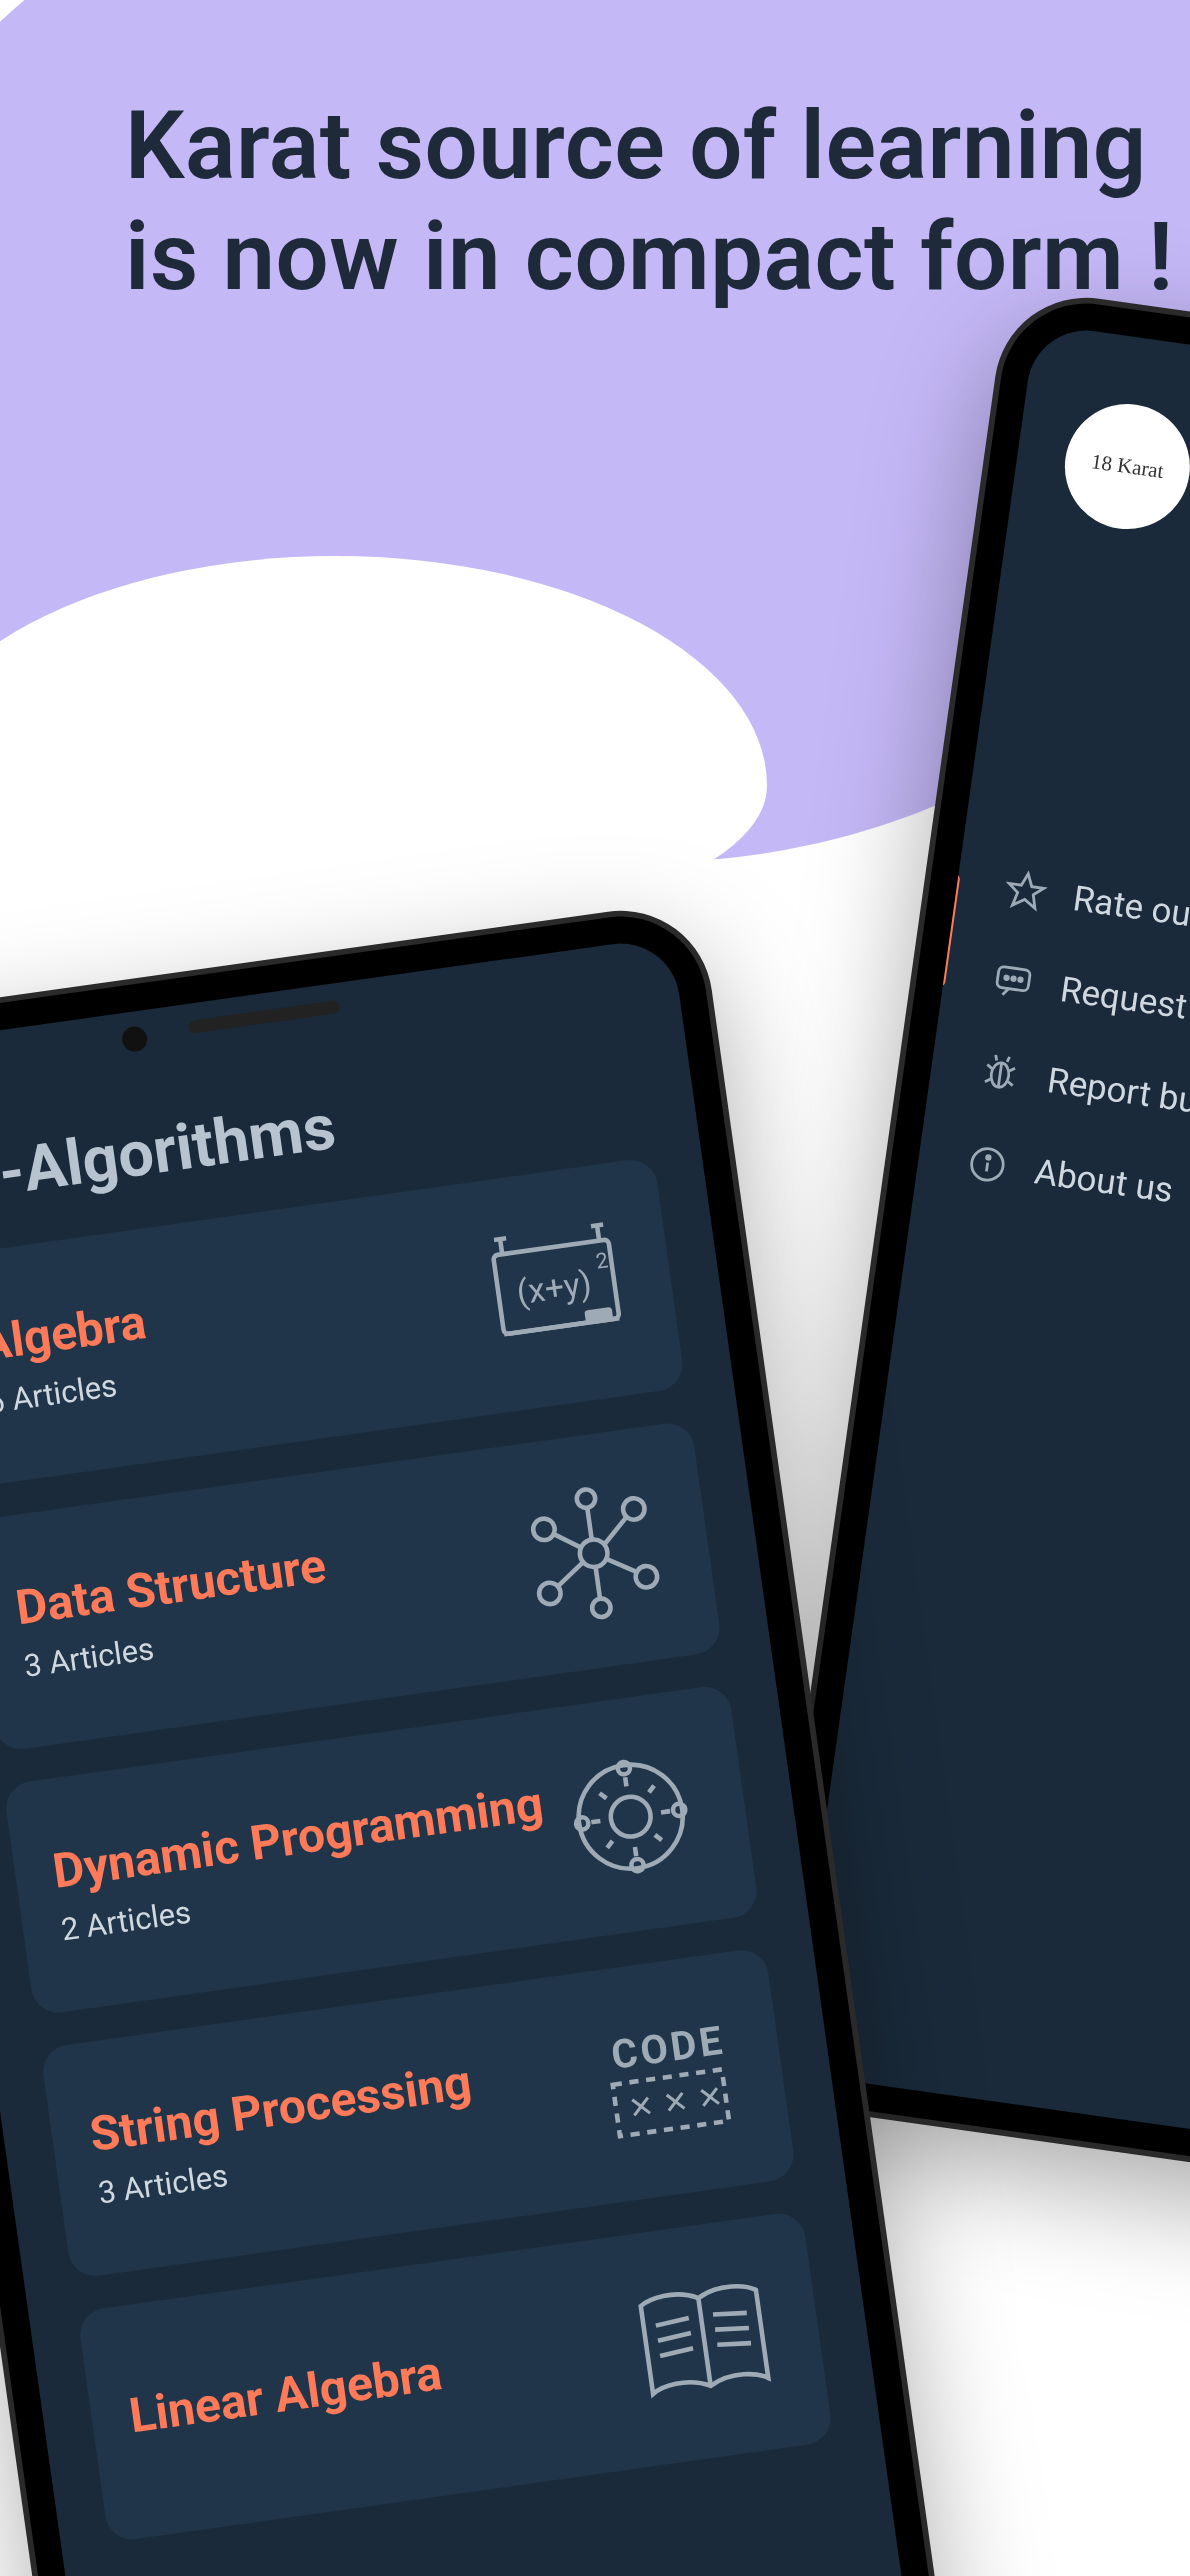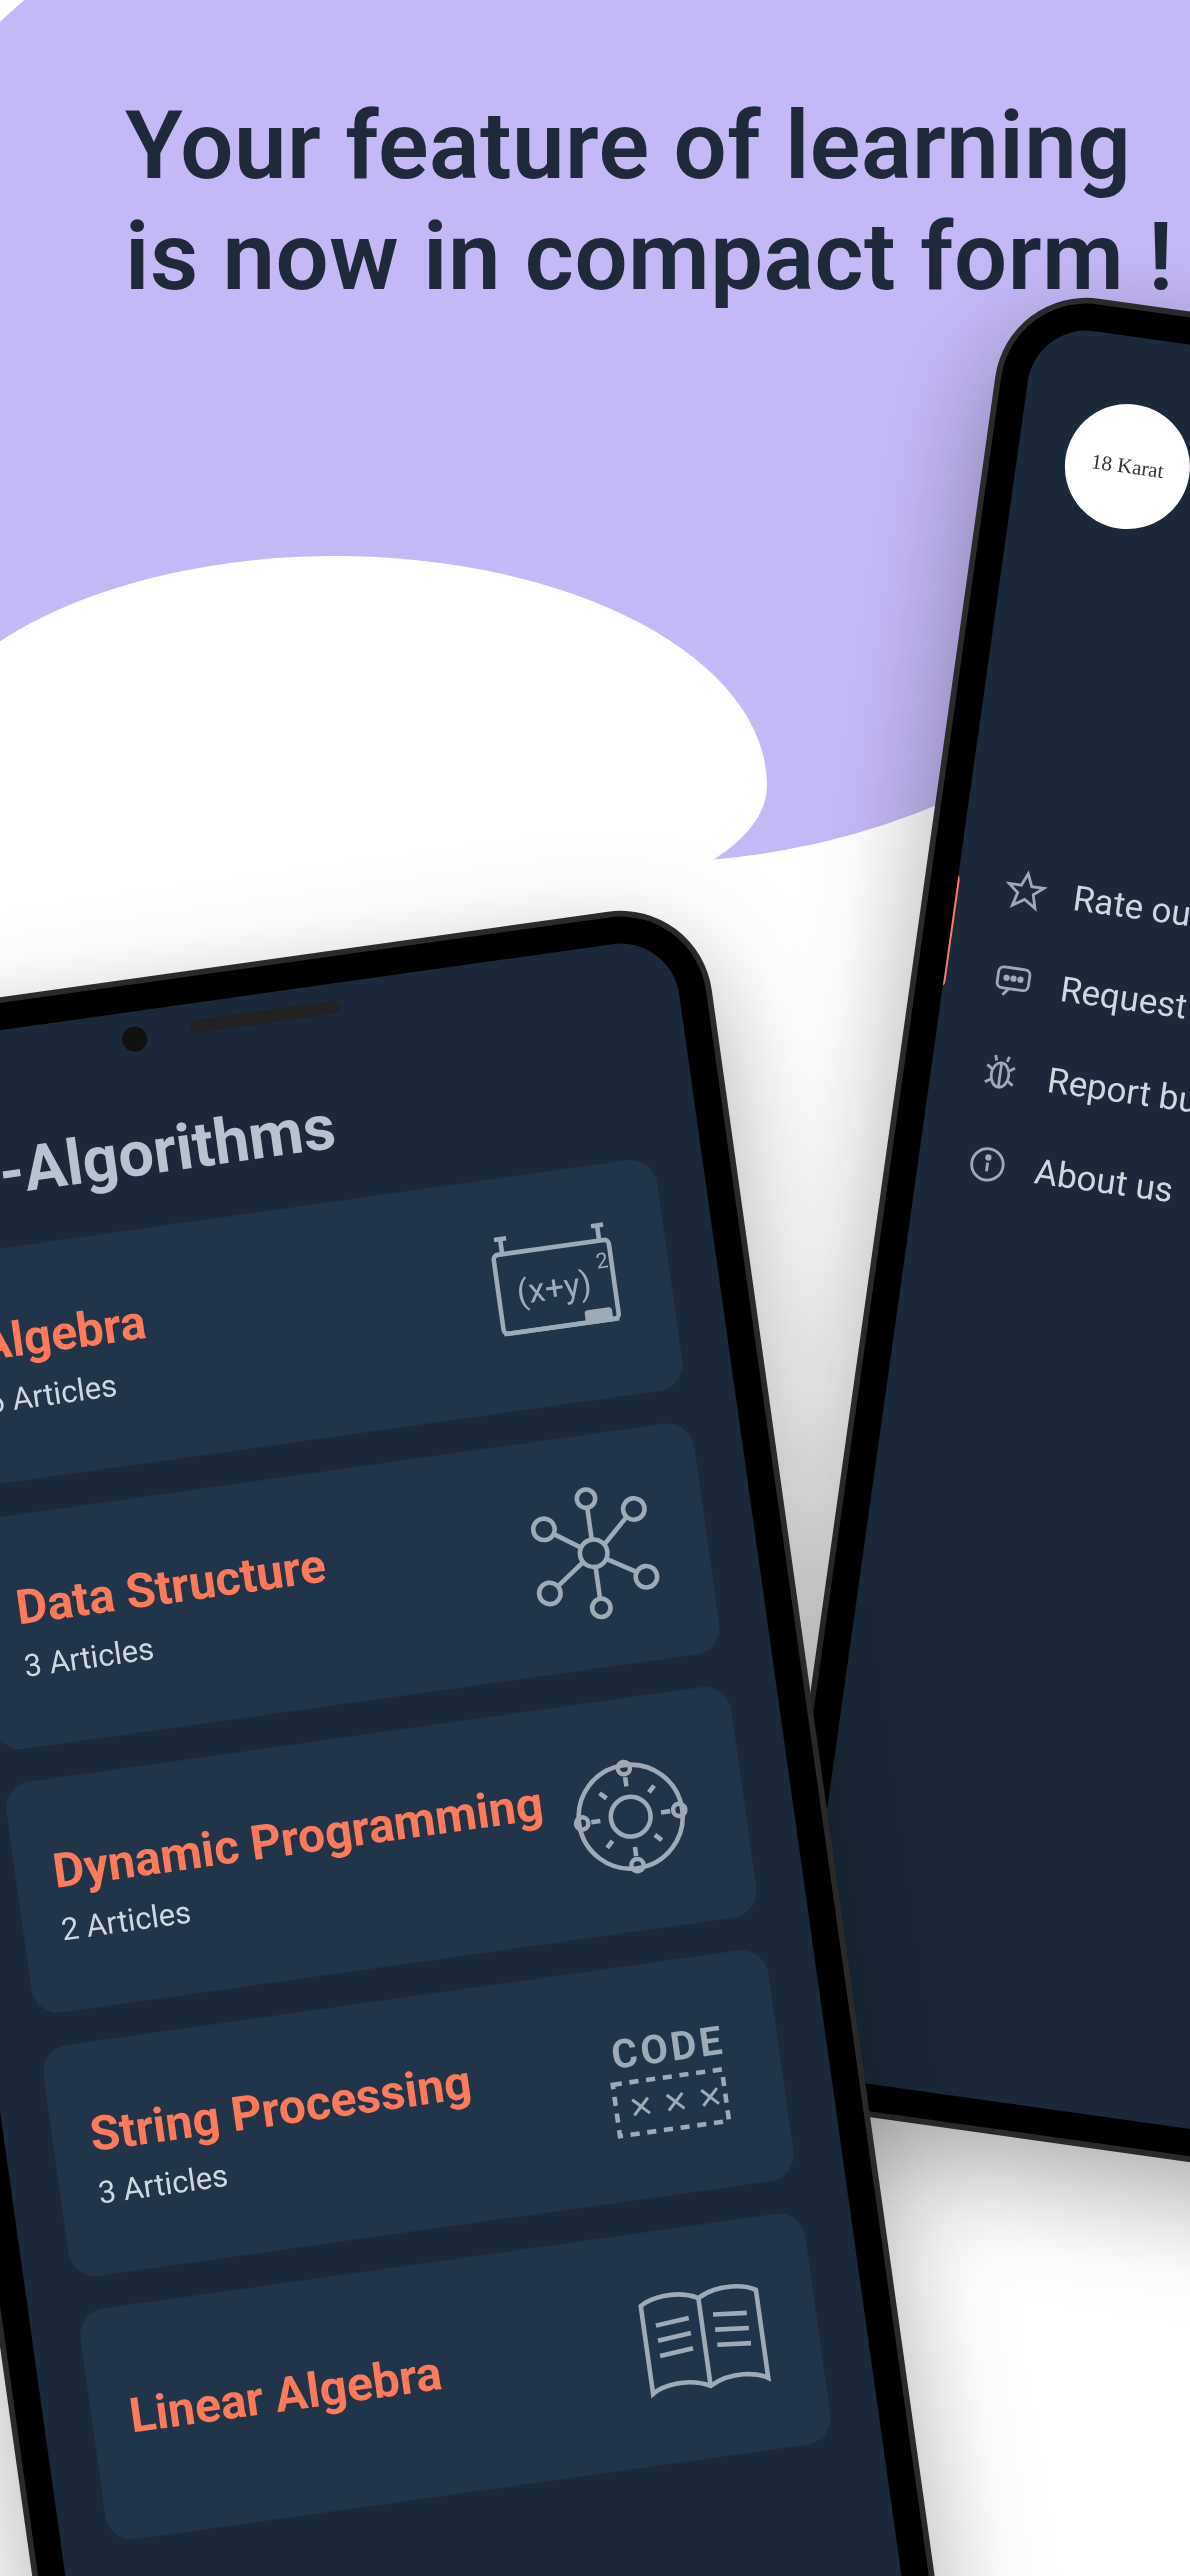--- a/index.html
+++ b/index.html
@@ -181,21 +181,21 @@
   height: 115px;
   background: #ff7a59;
   border-radius: 7.7px;
 }
 </style>
 </head>
 <body>
 
 <div class="blob"></div>
 
-<div class="headline">Your feature of learning is now in compact form !</div>
+<div class="headline">Karat source of learning is now in compact form !</div>
 
 <div class="phone phone-secondary">
 
   <div class="screen">
     <div class="menu">
       <div class="accent-bar"></div>
       <div class="avatar">
         <span>18 Karat</span>
       </div>
       <div class="menu-items">

